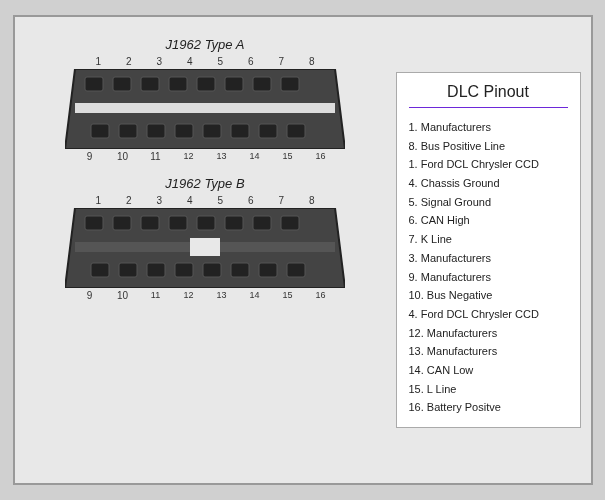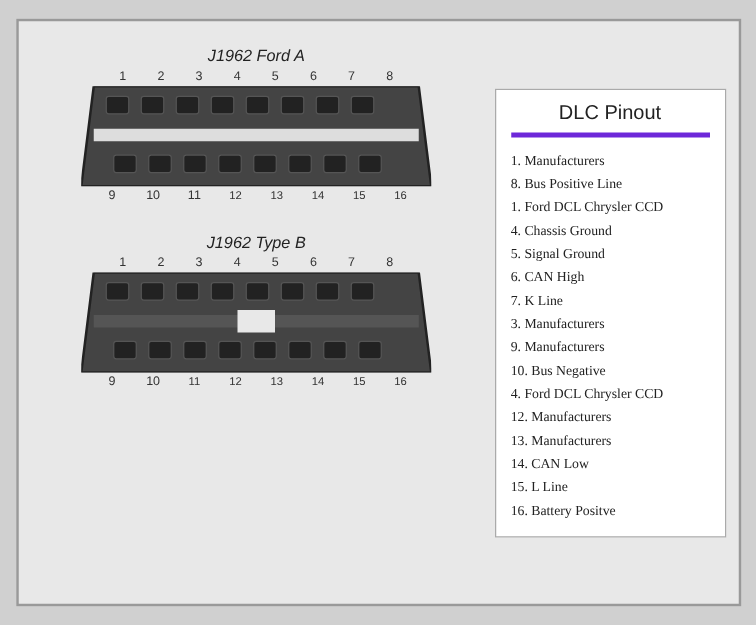--- a/index.html
+++ b/index.html
@@ -80,42 +80,41 @@
       border: 1px solid #aaa;
       padding: 10px 12px;
       align-self: center;
     }
     .pinout-title {
       font-size: 16px;
       font-weight: normal;
       text-align: center;
       color: #222;
       margin-bottom: 10px;
-      border-bottom: 4px solid #6d28d9;
+      border-bottom: 1px solid #6d28d9;
       padding-bottom: 6px;
     }
     .pinout-list {
       list-style: none;
       font-size: 11px;
       color: #222;
       line-height: 1.7;
-      font-family: Liberation Serif, serif;
     }
     .pinout-list li {
       white-space: nowrap;
     }
   </style>
 </head>
 <body>
 
 <div class="main-container">
   <div class="left-panel">
 
     <div class="connector-section">
-      <div class="connector-title">J1962 Ford A</div>
+      <div class="connector-title">J1962 Type A</div>
       <div class="pin-numbers-top">
         <span class="pin-num">1</span>
         <span class="pin-num">2</span>
         <span class="pin-num">3</span>
         <span class="pin-num">4</span>
         <span class="pin-num">5</span>
         <span class="pin-num">6</span>
         <span class="pin-num">7</span>
         <span class="pin-num">8</span>
       </div>
@@ -150,21 +149,21 @@
         <span class="pin-num">10</span>
         <span class="pin-num">11</span>
         <span class="pin-num" style="font-size:9px">12</span>
         <span class="pin-num" style="font-size:9px">13</span>
         <span class="pin-num" style="font-size:9px">14</span>
         <span class="pin-num" style="font-size:9px">15</span>
         <span class="pin-num" style="font-size:9px">16</span>
       </div>
     </div>
 
-    <div class="connector-section" style="margin-top:14px">
+    <div class="connector-section" style="margin-top:4px">
       <div class="connector-title">J1962 Type B</div>
       <div class="pin-numbers-top">
         <span class="pin-num">1</span>
         <span class="pin-num">2</span>
         <span class="pin-num">3</span>
         <span class="pin-num">4</span>
         <span class="pin-num">5</span>
         <span class="pin-num">6</span>
         <span class="pin-num">7</span>
         <span class="pin-num">8</span>

